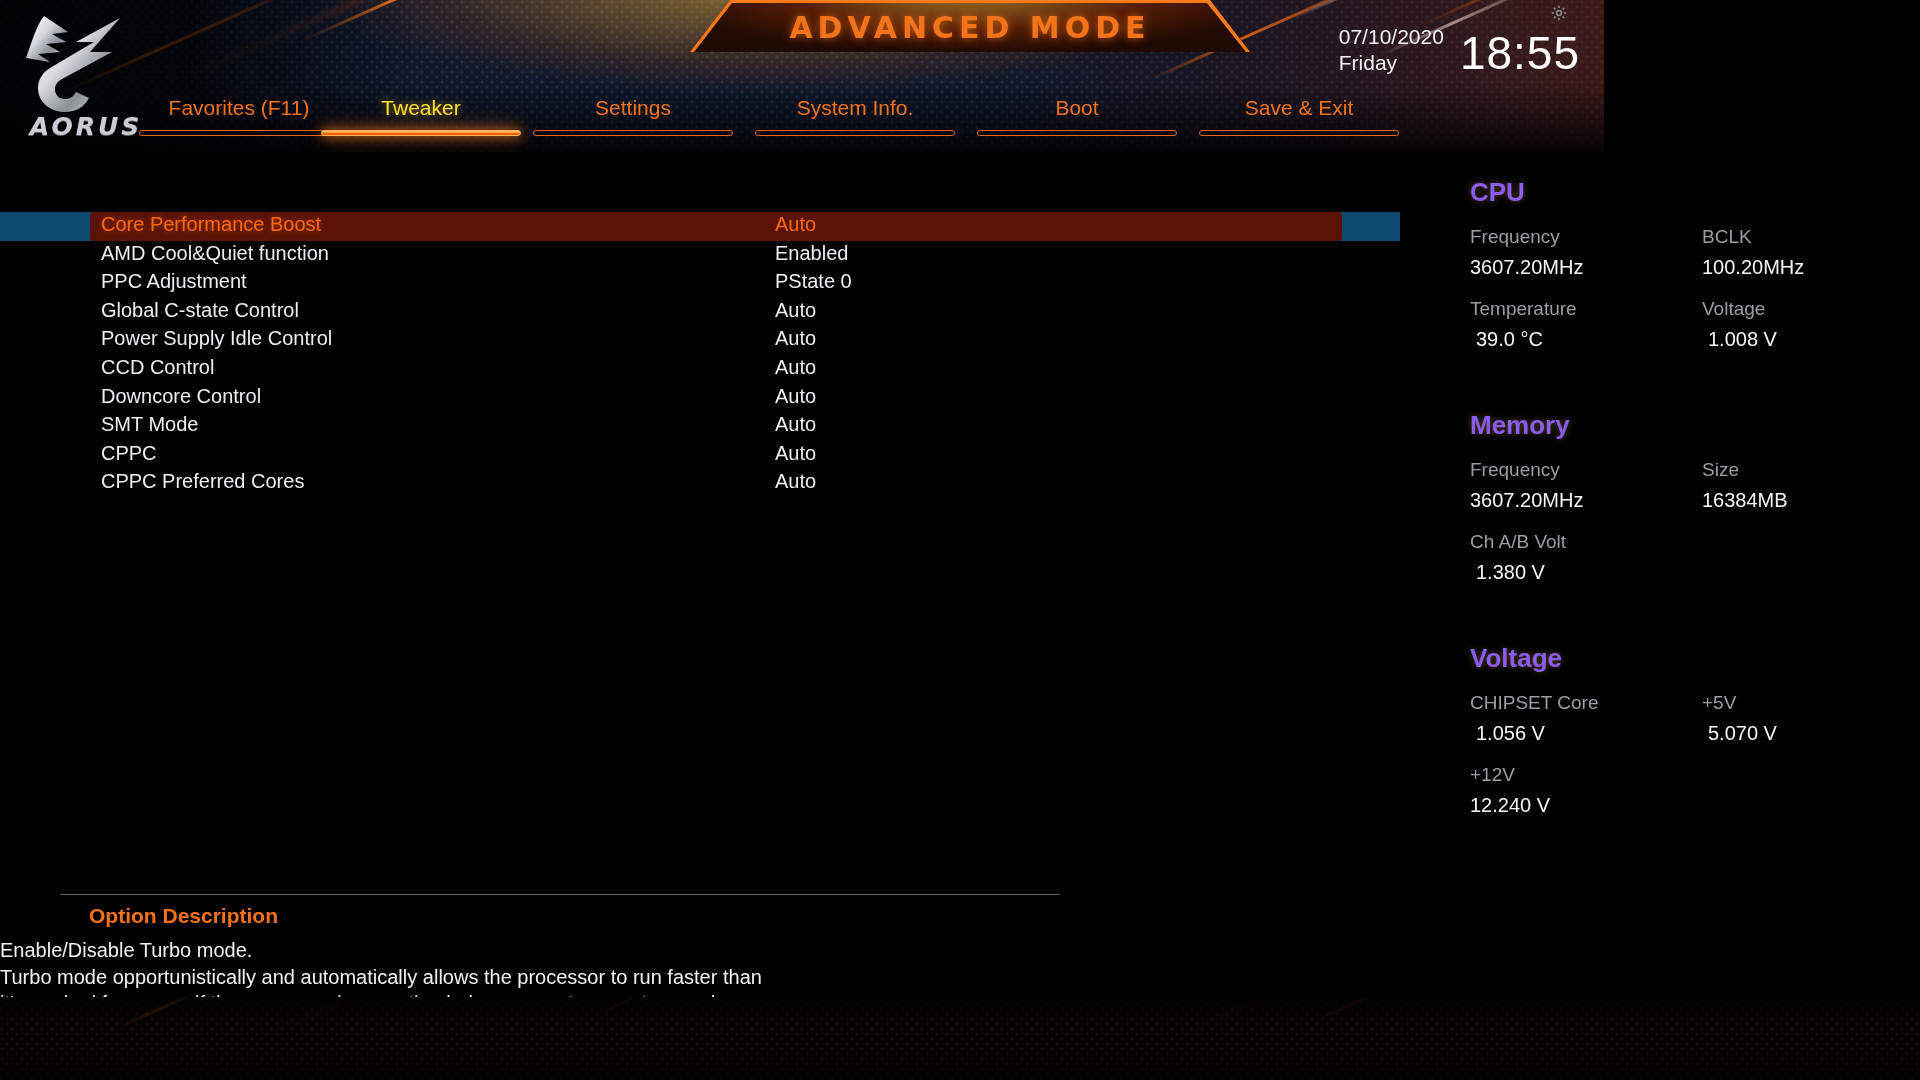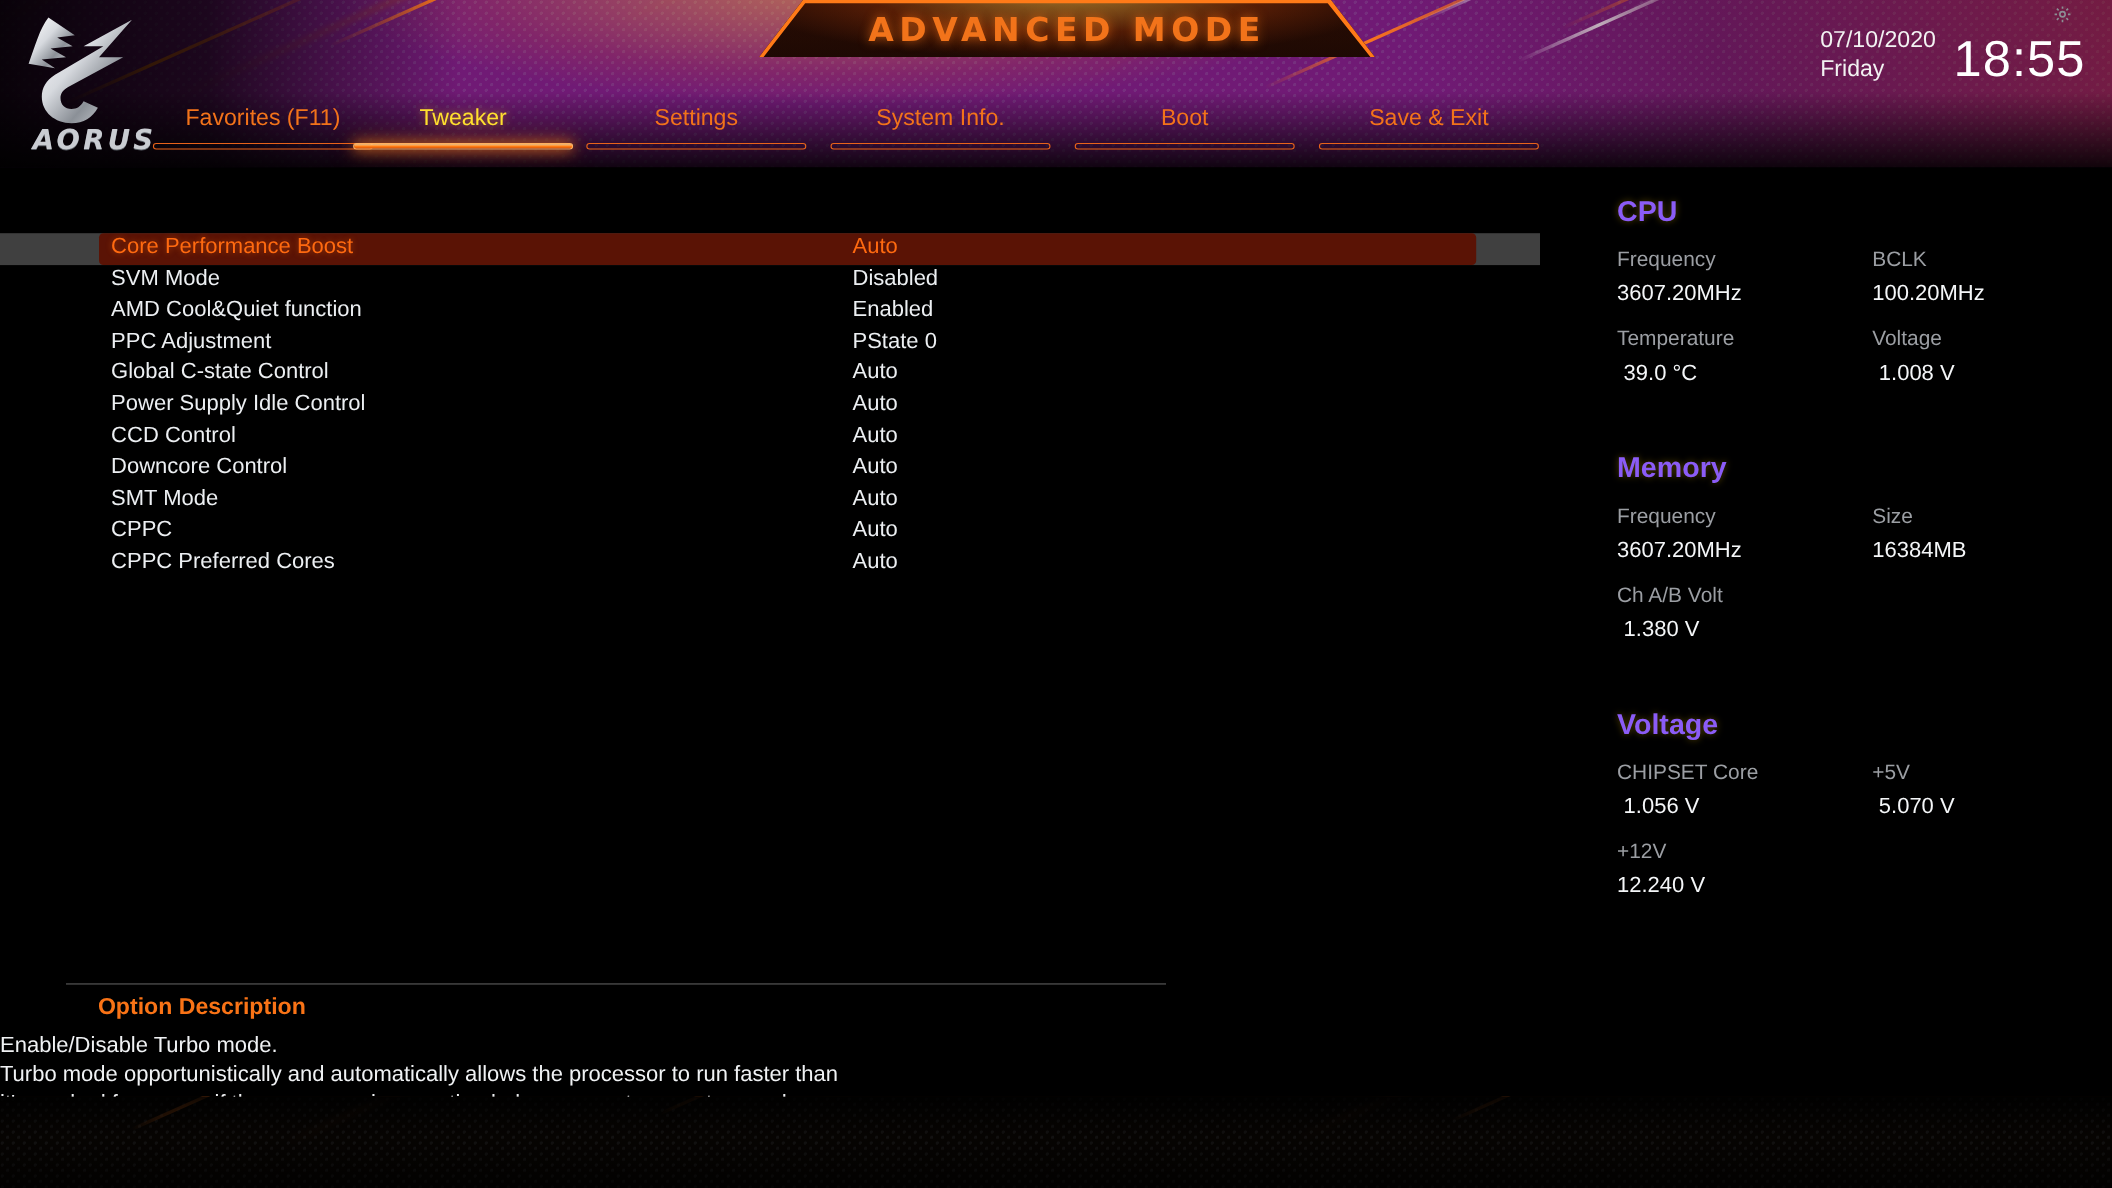--- a/index.html
+++ b/index.html
@@ -1,22 +1,22 @@
 <!DOCTYPE html>
 <html><head>
 <meta charset="utf-8">
 <style>
   * { margin:0; padding:0; box-sizing:border-box; }
   html,body { width:1920px; height:1080px; background:#000; overflow:hidden; }
   body { font-family:"Liberation Sans", sans-serif; color:#fff; }
 
   
   #header{
-    position:absolute; left:0; top:0; width:1920px; height:152px;
-    background:#701a75;
+    position:absolute; left:0; top:0; width:1604px; height:152px;
+    background:#0f172a;
     overflow:hidden;
   }
   .hex-mesh{
     position:absolute; inset:0;
     background-image:
       radial-gradient(circle at 2px 2px, rgba(150,160,175,0.30) 1.4px, transparent 1.7px),
       radial-gradient(circle at 7px 7px, rgba(150,160,175,0.30) 1.4px, transparent 1.7px);
     background-size:10px 10px,10px 10px;
     opacity:.55;
   }
@@ -98,21 +98,21 @@
   }
 
   
   #body{ position:absolute; left:0; top:152px; width:1920px; height:928px; background:#000; }
 
   
   #settings{ position:absolute; left:0; top:60px; width:1400px; }
   .row{ position:relative; height:28.6px; }
   .row .name{ position:absolute; left:101px; top:1px; font-size:20px; color:#eceff2; white-space:nowrap; }
   .row .val{ position:absolute; left:775px; top:1px; font-size:20px; color:#eceff2; white-space:nowrap; }
-  .row.sel{ background:#404040; }
+  .row.sel{ background:#0c4a6e; }
   .row.sel::after{
     content:""; position:absolute; left:90px; top:0; width:1252px; height:100%;
     background:#5a1305; border-radius:4px; z-index:0;
   }
   .row.sel .name,.row.sel .val{ color:#ff6a10; z-index:1; }
   .row.sel .name{ text-shadow:0 0 6px rgba(255,110,20,.45); }
 
   
   #info{ position:absolute; left:1470px; top:25px; width:430px; }
   .sect{ margin-bottom:46px; }
@@ -247,24 +247,20 @@
 </div>
 
 <div id="body">
 
   <div id="settings">
     <div class="row sel">
       <span class="name">Core Performance Boost</span>
       <span class="val">Auto</span>
     </div>
     <div class="row">
-      <span class="name">SVM Mode</span>
-      <span class="val">Disabled</span>
-    </div>
-    <div class="row">
       <span class="name">AMD Cool&amp;Quiet function</span>
       <span class="val">Enabled</span>
     </div>
     <div class="row">
       <span class="name">PPC Adjustment</span>
       <span class="val">PState 0</span>
     </div>
     <div class="row">
       <span class="name">Global C-state Control</span>
       <span class="val">Auto</span>

